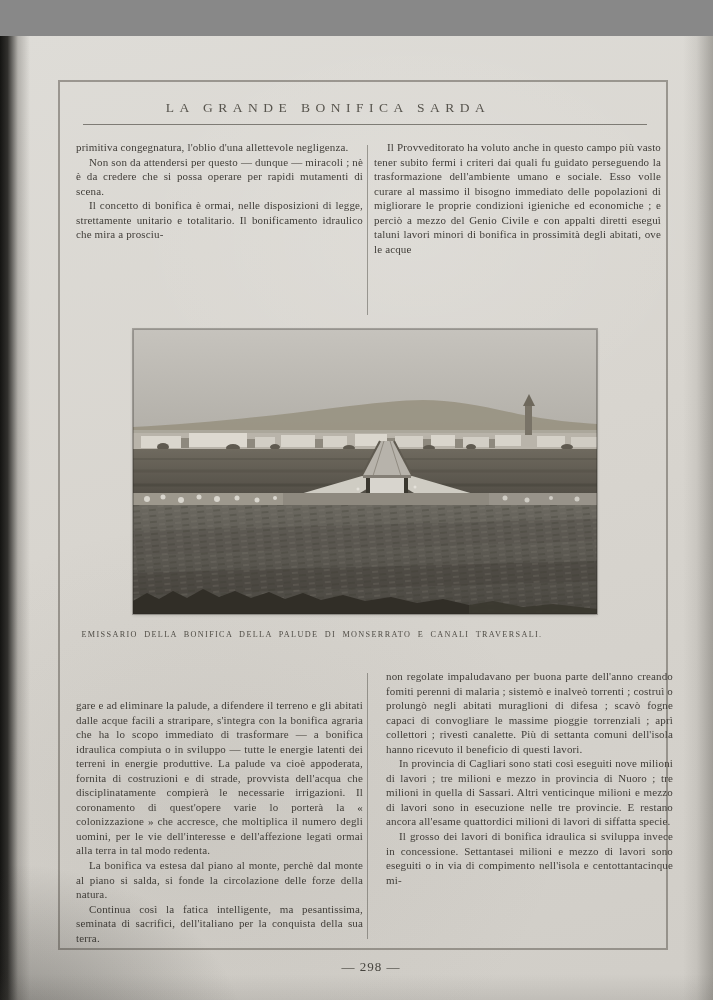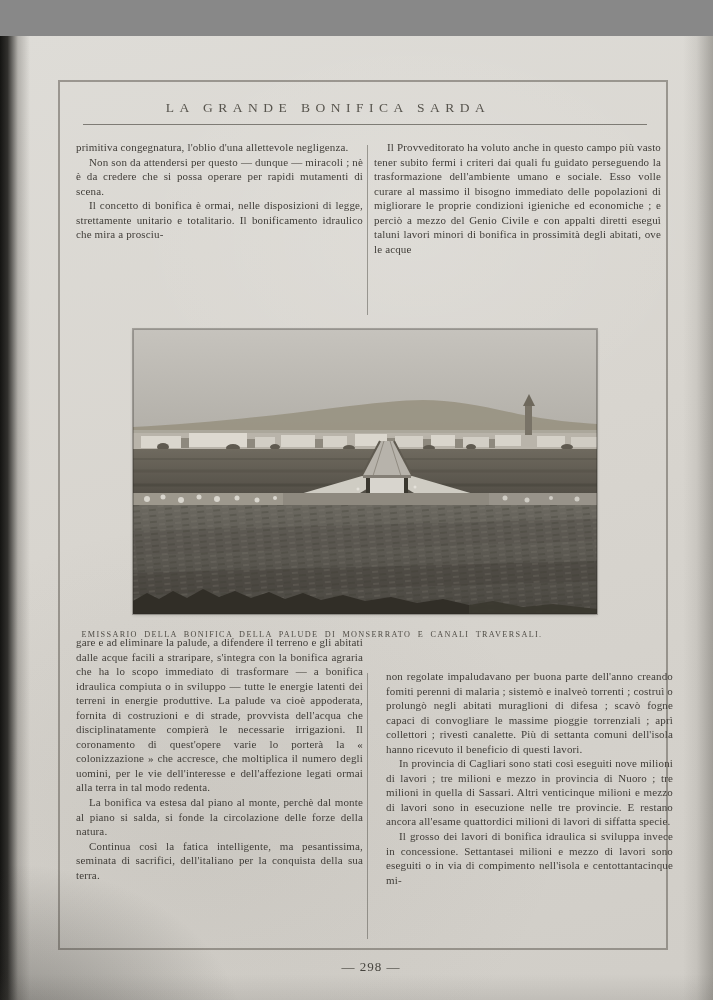--- a/index.html
+++ b/index.html
@@ -28,21 +28,21 @@
     position:absolute;width:287px;font-size:11px;line-height:14.55px;
     text-align:justify;color:#403d38;letter-spacing:.15px;
   }
   .col p{margin:0;}
   .col p.ind{text-indent:13px;}
   .vdiv{position:absolute;width:1px;background:rgba(95,92,85,.55);}
   .vdiv-top{left:367px;top:109px;height:170px;}
   .vdiv-bottom{left:367px;top:637px;height:266px;}
   .col-tl{left:76px;top:104px;}
   .col-tr{left:374px;top:104px;}
-  .col-bl{left:76px;top:599px;}
+  .col-bl{left:76px;top:662px;}
   .col-br{left:386px;top:633px;}
   figure.photo{
     position:absolute;left:133px;top:293px;width:464px;height:285px;margin:0;
     box-shadow:0 0 0 1px rgba(70,67,60,.35), 0 1px 3px rgba(60,58,52,.25);
   }
   figure.photo svg{display:block;width:100%;height:100%;}
   .caption{
     position:absolute;left:58px;top:594px;width:508px;text-align:center;
     font-size:8.2px;letter-spacing:1.35px;word-spacing:3px;color:#4f4c45;
   }

